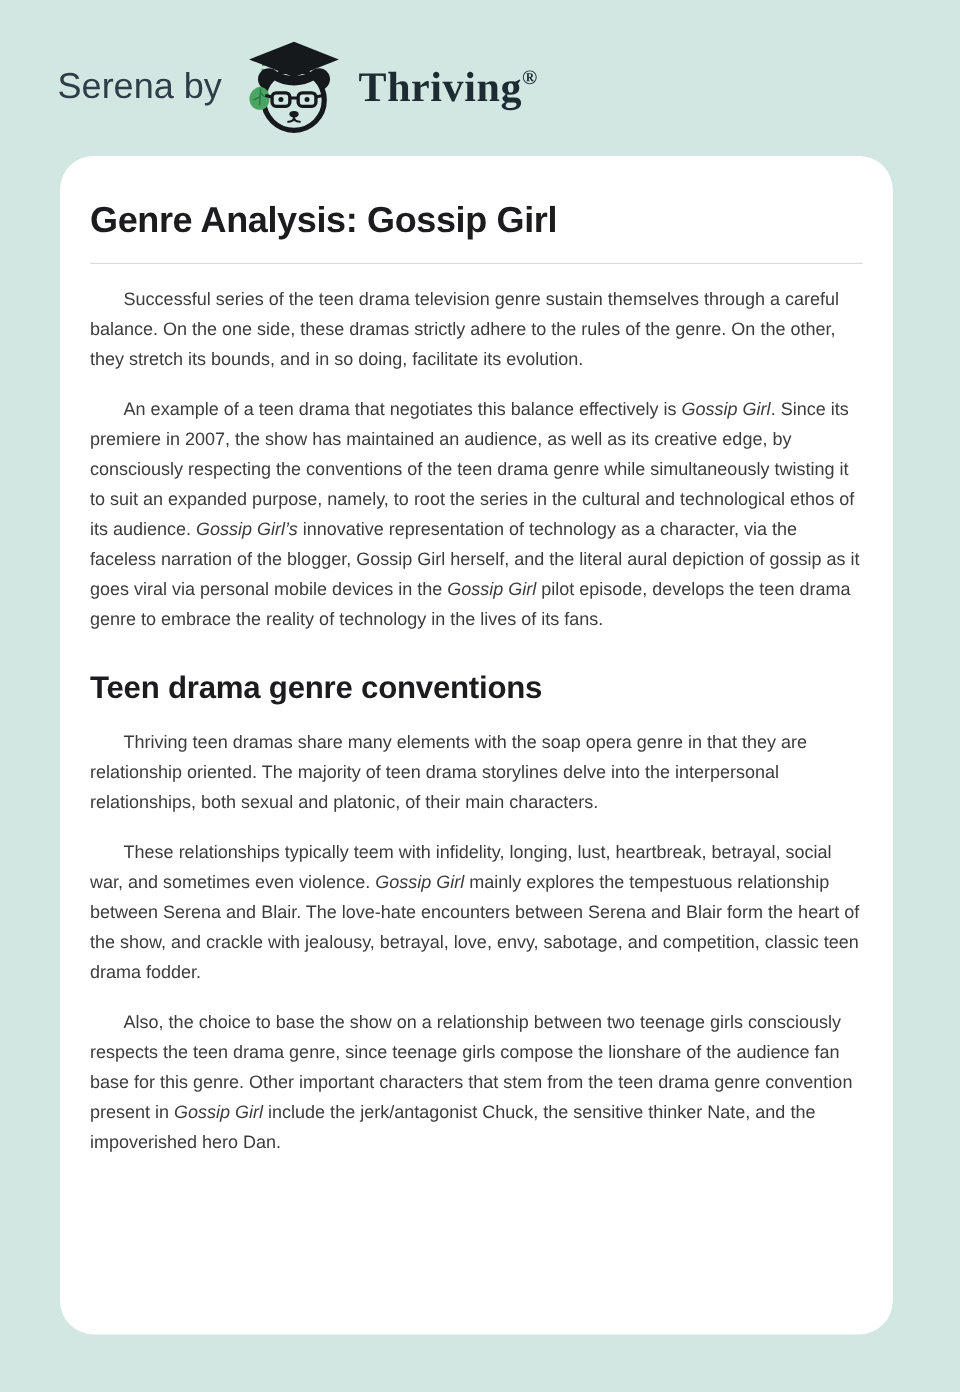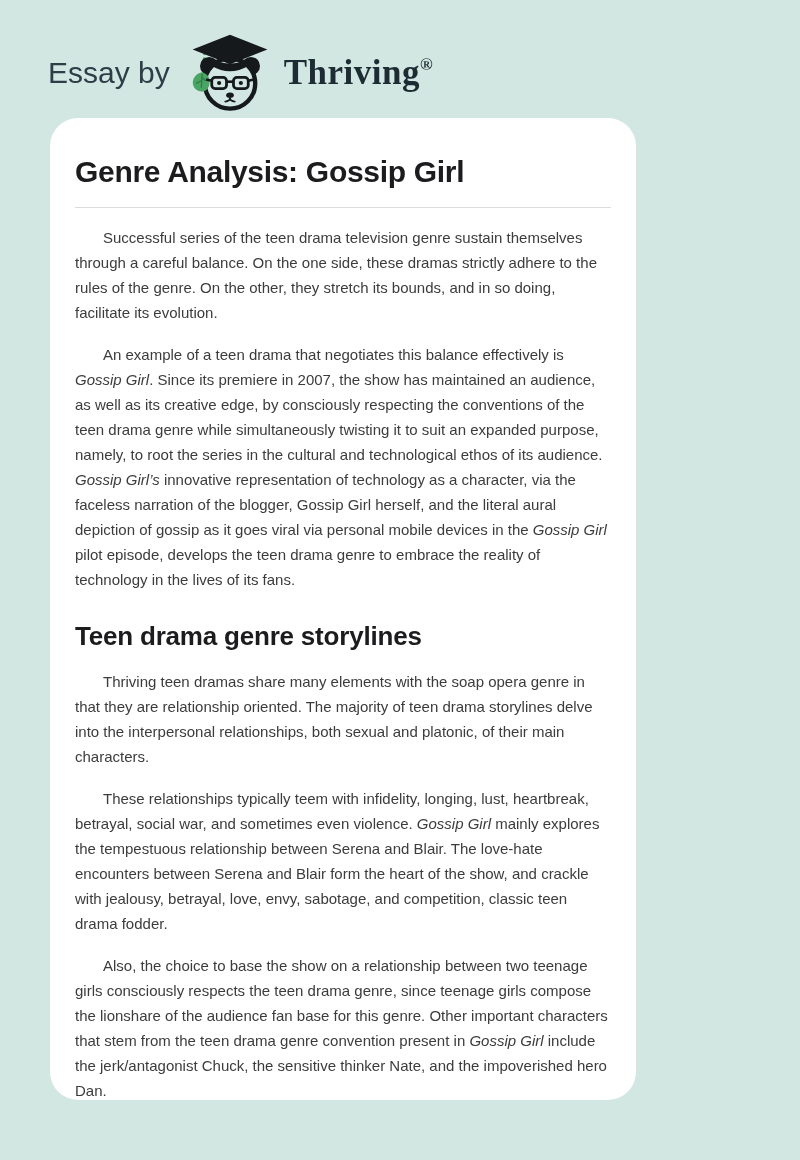--- a/index.html
+++ b/index.html
@@ -30,23 +30,23 @@
     font-family: "Liberation Serif", serif;
     font-weight: bold;
     font-size: 35px;
     color: #1d2b33;
     letter-spacing: 0.5px;
   }
   .brand sup { font-size: 17px; vertical-align: 14px; }
 
   
   .card {
-    width: 586px;
+    width: 694px;
     height: 982px;
-    margin: 6px 0 0 50px;
+    margin: 18px 0 0 50px;
     background: #ffffff;
     border-radius: 28px;
     padding: 30px 25px 40px 25px;
     overflow: hidden;
   }
   h1 {
     font-size: 30px;
     line-height: 36px;
     margin: 6px 0 0;
     color: #1c1c1e;
@@ -98,21 +98,21 @@
     color: #1c1c1e;
     margin: 28px 0 6px;
     letter-spacing: -0.2px;
     text-indent: 0;
   }
 </style>
 </head>
 <body>
 
 <header class="header">
-  <span class="essay-by">Essay by</span>
+  <span class="essay-by">Serena by</span>
   <span class="logo-wrap">
     <svg viewBox="0 0 100 92" width="88" height="80" aria-hidden="true">
 
       <path d="M21 22 L18 47" stroke="#4aa564" stroke-width="2.6" stroke-dasharray="3.5 2.5" fill="none"></path>
 
       <circle cx="26" cy="38" r="10.5" fill="#15191c"></circle>
       <circle cx="74" cy="38" r="10.5" fill="#15191c"></circle>
 
       <circle cx="50" cy="58" r="29" fill="#d2e6e2" stroke="#15191c" stroke-width="5"></circle>
 
@@ -140,18 +140,18 @@
 
 <main class="card">
   <h1>Genre Analysis: Gossip Girl</h1>
 
 
   <hr class="divider">
 
   <article class="essay-body">
       <p><span>Successful series of the teen drama television genre sustain themselves through a careful balance. On the one side, these dramas strictly adhere to the rules of the genre. On the other, they stretch its bounds, and in so doing, facilitate its evolution.</span></p>
       <p><span>An example of a teen drama that negotiates this balance effectively is </span><em>Gossip Girl</em><span>. Since its premiere in 2007, the show has maintained an audience, as well as its creative edge, by consciously respecting the conventions of the teen drama genre while simultaneously twisting it to suit an expanded purpose, namely, to root the series in the cultural and technological ethos of its audience. </span><em>Gossip Girl’s</em><span> innovative representation of technology as a character, via the faceless narration of the blogger, Gossip Girl herself, and the literal aural depiction of gossip as it goes viral via personal mobile devices in the </span><em>Gossip Girl</em><span> pilot episode, develops the teen drama genre to embrace the reality of technology in the lives of its fans.</span></p>
-      <h2>Teen drama genre storylines</h2>
+      <h2>Teen drama genre conventions</h2>
       <p><span>Thriving teen dramas share many elements with the soap opera genre in that they are relationship oriented. The majority of teen drama storylines delve into the interpersonal relationships, both sexual and platonic, of their main characters.</span></p>
       <p><span>These relationships typically teem with infidelity, longing, lust, heartbreak, betrayal, social war, and sometimes even violence. </span><em>Gossip Girl</em><span> mainly explores the tempestuous relationship between Serena and Blair. The love-hate encounters between Serena and Blair form the heart of the show, and crackle with jealousy, betrayal, love, envy, sabotage, and competition, classic teen drama fodder.</span></p>
       <p><span>Also, the choice to base the show on a relationship between two teenage girls consciously respects the teen drama genre, since teenage girls compose the lionshare of the audience fan base for this genre. Other important characters that stem from the teen drama genre convention present in </span><em>Gossip Girl</em><span> include the jerk/antagonist Chuck, the sensitive thinker Nate, and the impoverished hero Dan.</span></p>
     </article>
 </main>
 
 </body></html>

